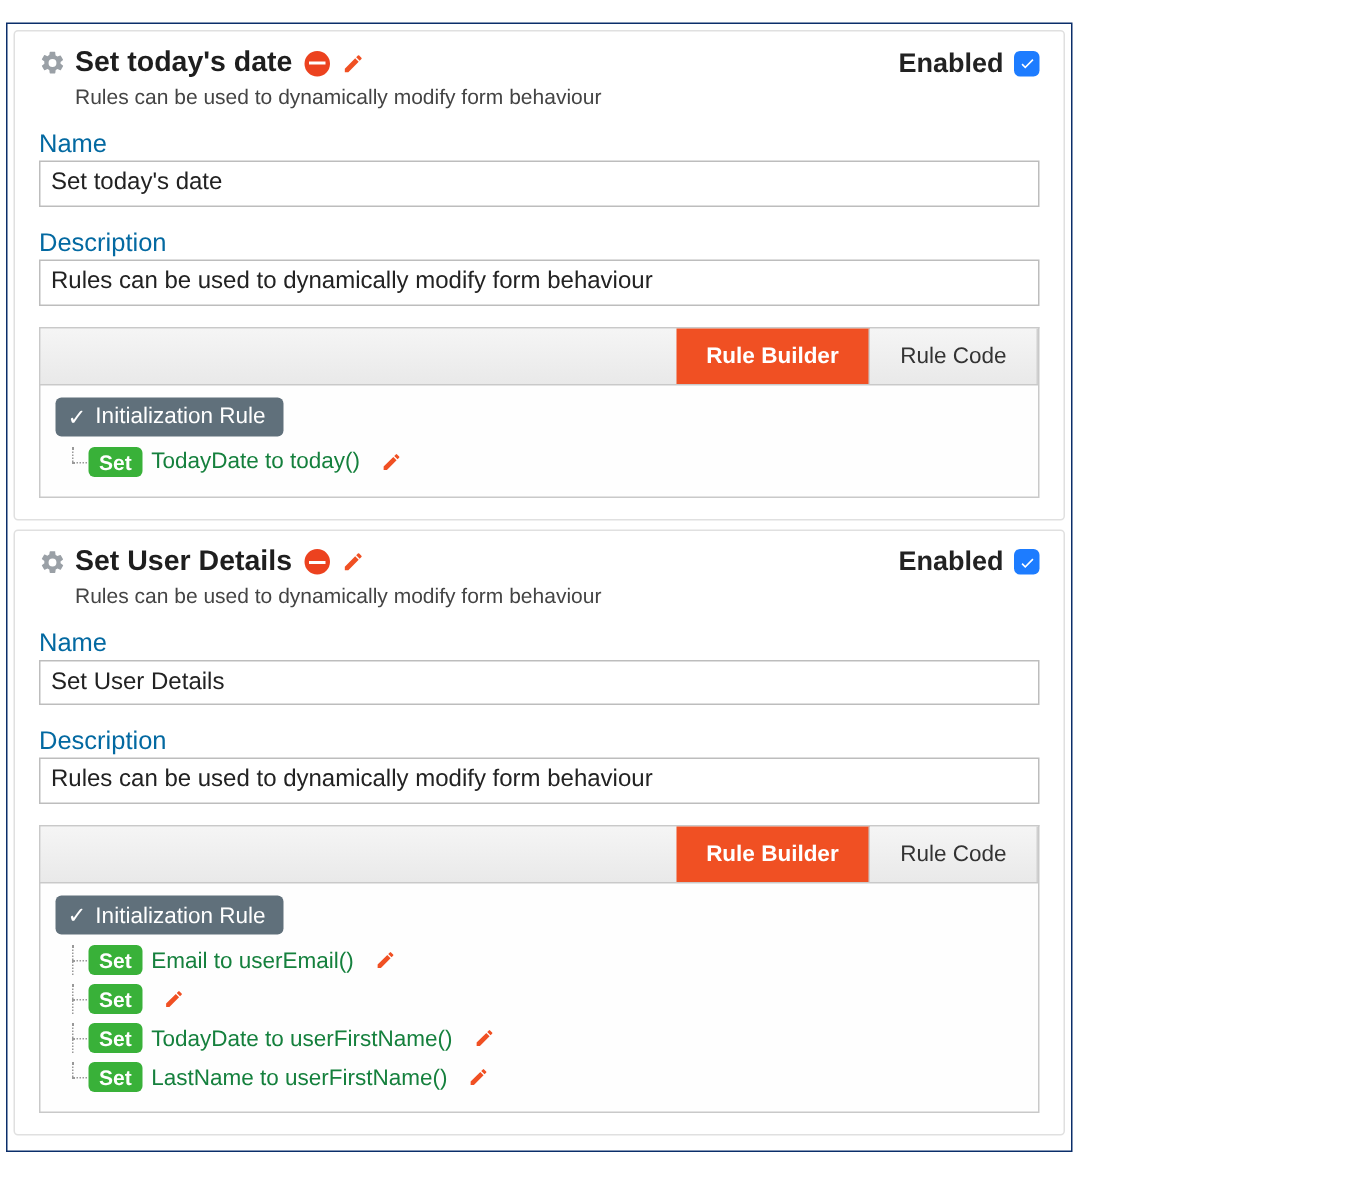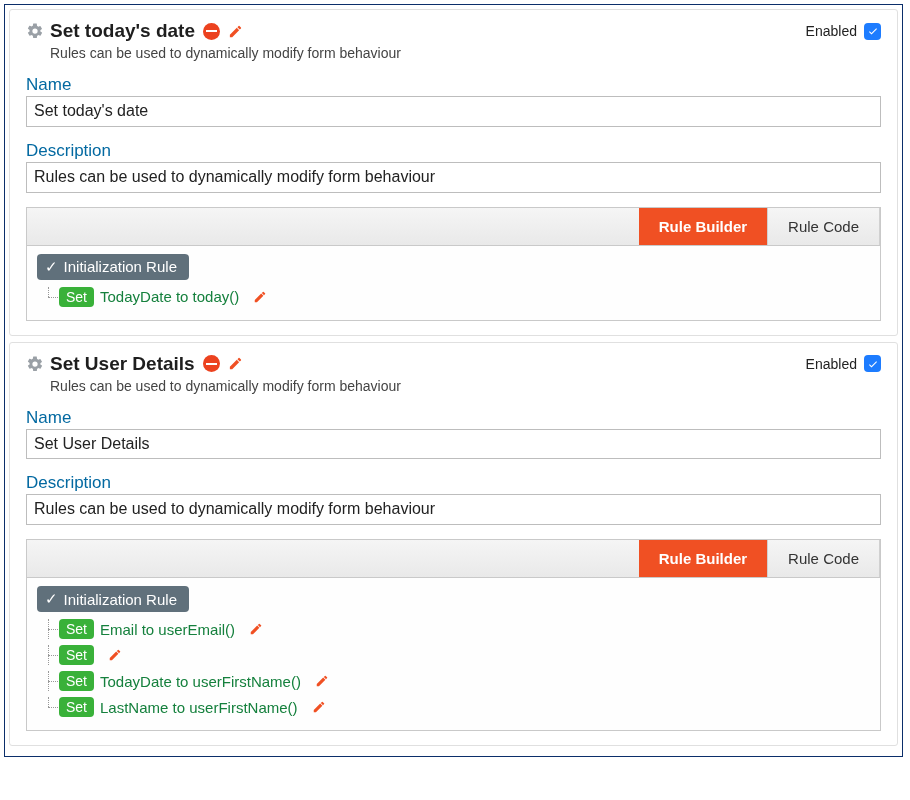--- a/index.html
+++ b/index.html
@@ -5,22 +5,23 @@
 * { box-sizing: border-box; margin: 0; padding: 0; }
 body {
   font-family: "Lucida Grande", "Segoe UI", Arial, sans-serif;
   background: #fff;
   padding: 4px;
   font-size: 14px;
   color: #222;
 }
 .app {
   border: 1px solid #0b2e6a;
-  width: 899px;
+  width: 711px;
   padding: 4px;
+  margin-top: 11px;
 }
 .rule-card {
   border: 1px solid #e0e0e0;
   border-radius: 3px;
   margin-bottom: 6px;
   padding: 10px 16px 14px 16px;
   background: #fff;
 }
 .card-header {
   display: flex;
@@ -50,23 +51,24 @@
   content: "";
   position: absolute;
   left: 3px; right: 3px; top: 50%;
   height: 2px;
   margin-top: -1px;
   background: #fff;
 }
 .pencil-icon svg { display: block; }
 .spacer { flex: 1; }
 .enabled-label {
-  font-size: 14px;
+  font-size: 18px;
   color: #222;
   margin-right: 7px;
+  font-weight: bold;
 }
 .checkbox {
   width: 17px; height: 17px;
   border-radius: 4px;
   background: #1d7cff;
   display: inline-flex;
   align-items: center;
   justify-content: center;
 }
 .checkbox svg { display: block; }
@@ -154,21 +156,21 @@
   content: "";
   position: absolute;
   left: 11px; top: 50%;
   width: 10px;
   border-top: 1px dotted #999;
 }
 .tree-row.last .tree-indent::before { bottom: 50%; }
 .set-badge {
   background: #39b139;
   color: #fff;
-  font-weight: 400;
+  font-weight: 700;
   font-size: 14px;
   padding: 2px 7px;
   border-radius: 4px;
   margin-right: 6px;
 }
 .rule-text {
   font-size: 15px;
   color: #15803d;
   margin-right: 6px;
 }

